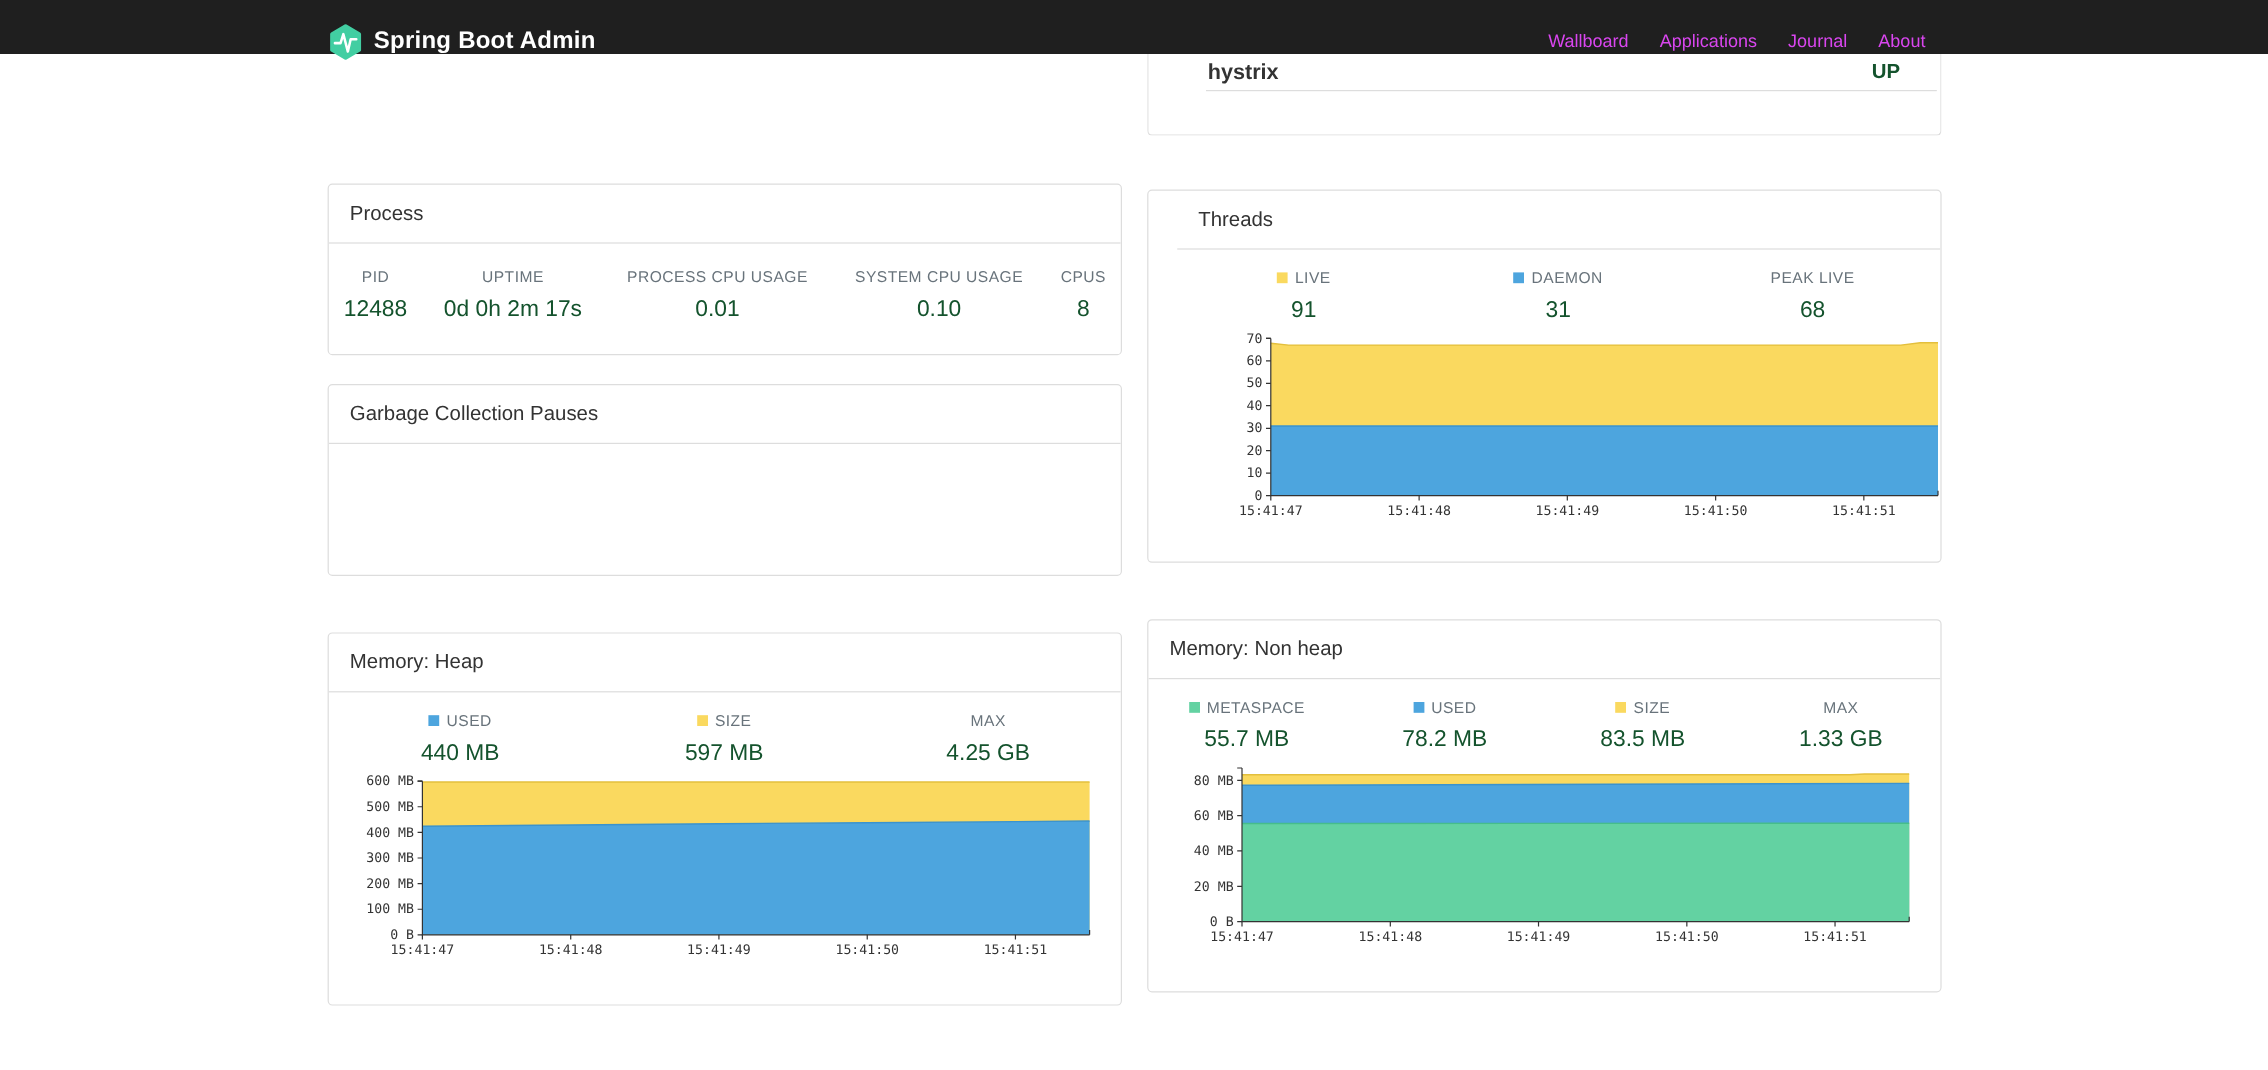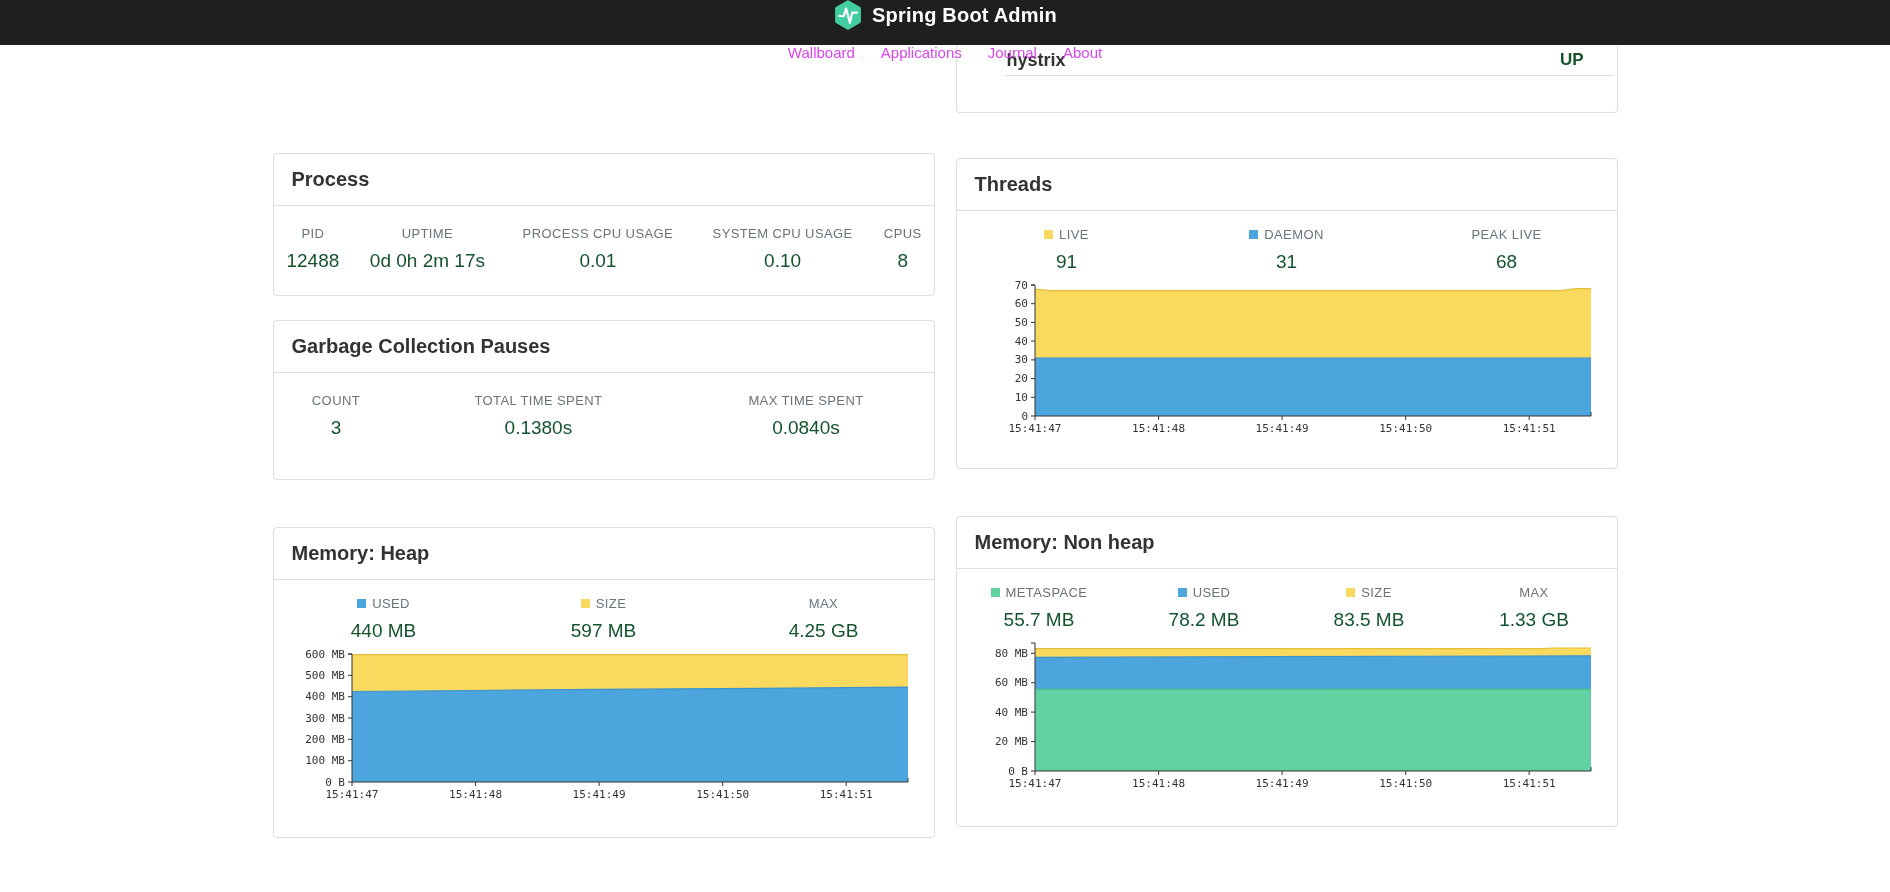--- a/index.html
+++ b/index.html
@@ -8,45 +8,45 @@
     width: 1890px; height: 892px; overflow: hidden;
     font-family: "Liberation Sans", sans-serif;
     color: #333;
   }
   
   .navbar {
     position: fixed; top: 0; left: 0; right: 0; height: 45px;
     background: #1f1f1f; z-index: 10;
   }
   .nav-container {
-    width: 1345px; margin: 0 auto; height: 100%;
-    display: flex; align-items: center; justify-content: space-between; flex-direction: column;
+    width: 1345px; margin: 12px auto; height: 100%;
+    display: flex; align-items: center; justify-content: space-between;
   }
   .brand { display: flex; align-items: center; gap: 9px; cursor: pointer; }
   .brand-label { color: #fff; font-size: 20px; font-weight: bold; letter-spacing: .2px; }
   .nav-links { display: flex; }
   .nav-links a {
     color: #d946ef; font-size: 15px; line-height: 45px;
     padding: 0 13px; text-decoration: none; cursor: pointer;
   }
   
   .container { width: 1345px; margin: 0 auto; padding-top: 45px; display: flex; gap: 21px; }
   .col { width: 662px; display: flex; flex-direction: column; }
   .col-left { padding-top: 108px; }
   
   .panel { background: #fff; border: 1px solid #ddd; border-radius: 4px; overflow: hidden; }
   .panel-heading {
-    padding: 14px 18px; font-size: 20px; font-weight: bold; color: #333;
+    padding: 14px 18px; font-size: 17px; font-weight: normal; color: #333;
     border-bottom: 1px solid #ddd;
   }
   .panel-app     { height: 68px; border-top: none; border-radius: 0 0 4px 4px; margin-bottom: 45px; }
   .panel-process { height: 143px; margin-bottom: 24px; }
   .panel-gc      { height: 160px; margin-bottom: 47px; }
   .panel-heap    { height: 311px; }
-  .panel-threads { height: 311px; margin-bottom: 47px; }
+  .panel-threads { height: 311px; margin-bottom: 47px; padding-left: 24px; }
   .panel-nonheap { height: 311px; }
   
   .app-row {
     margin: 0 3px 0 48px; padding: 0 30px 0 2px; height: 31px;
     display: flex; align-items: center; justify-content: space-between;
     border-bottom: 1px solid #ddd; cursor: pointer;
   }
   .app-name { font-size: 18px; font-weight: 600; color: #333; }
   .app-status { font-size: 17px; font-weight: bold; }
   
@@ -105,34 +105,20 @@
             <td>0.01</td>
             <td>0.10</td>
             <td>8</td>
           </tr>
         </tbody>
       </table>
     </section>
 
     <section class="panel panel-gc">
       <div class="panel-heading">Garbage Collection Pauses</div>
-      <table class="metric-table">
-        <tbody>
-          <tr class="lbl">
-            <td>COUNT</td>
-            <td>TOTAL TIME SPENT</td>
-            <td>MAX TIME SPENT</td>
-          </tr>
-          <tr class="val">
-            <td>3</td>
-            <td>0.1380s</td>
-            <td>0.0840s</td>
-          </tr>
-        </tbody>
-      </table>
     </section>
 
     <section class="panel panel-heap">
       <div class="panel-heading">Memory: Heap</div>
       <table class="metric-table fixed">
         <tbody>
           <tr class="lbl">
             <td><span class="sq" style="background-color: rgb(77, 165, 222);"></span><span>USED</span></td>
             <td><span class="sq" style="background-color: rgb(250, 217, 95);"></span><span>SIZE</span></td>
             <td><span>MAX</span></td>

